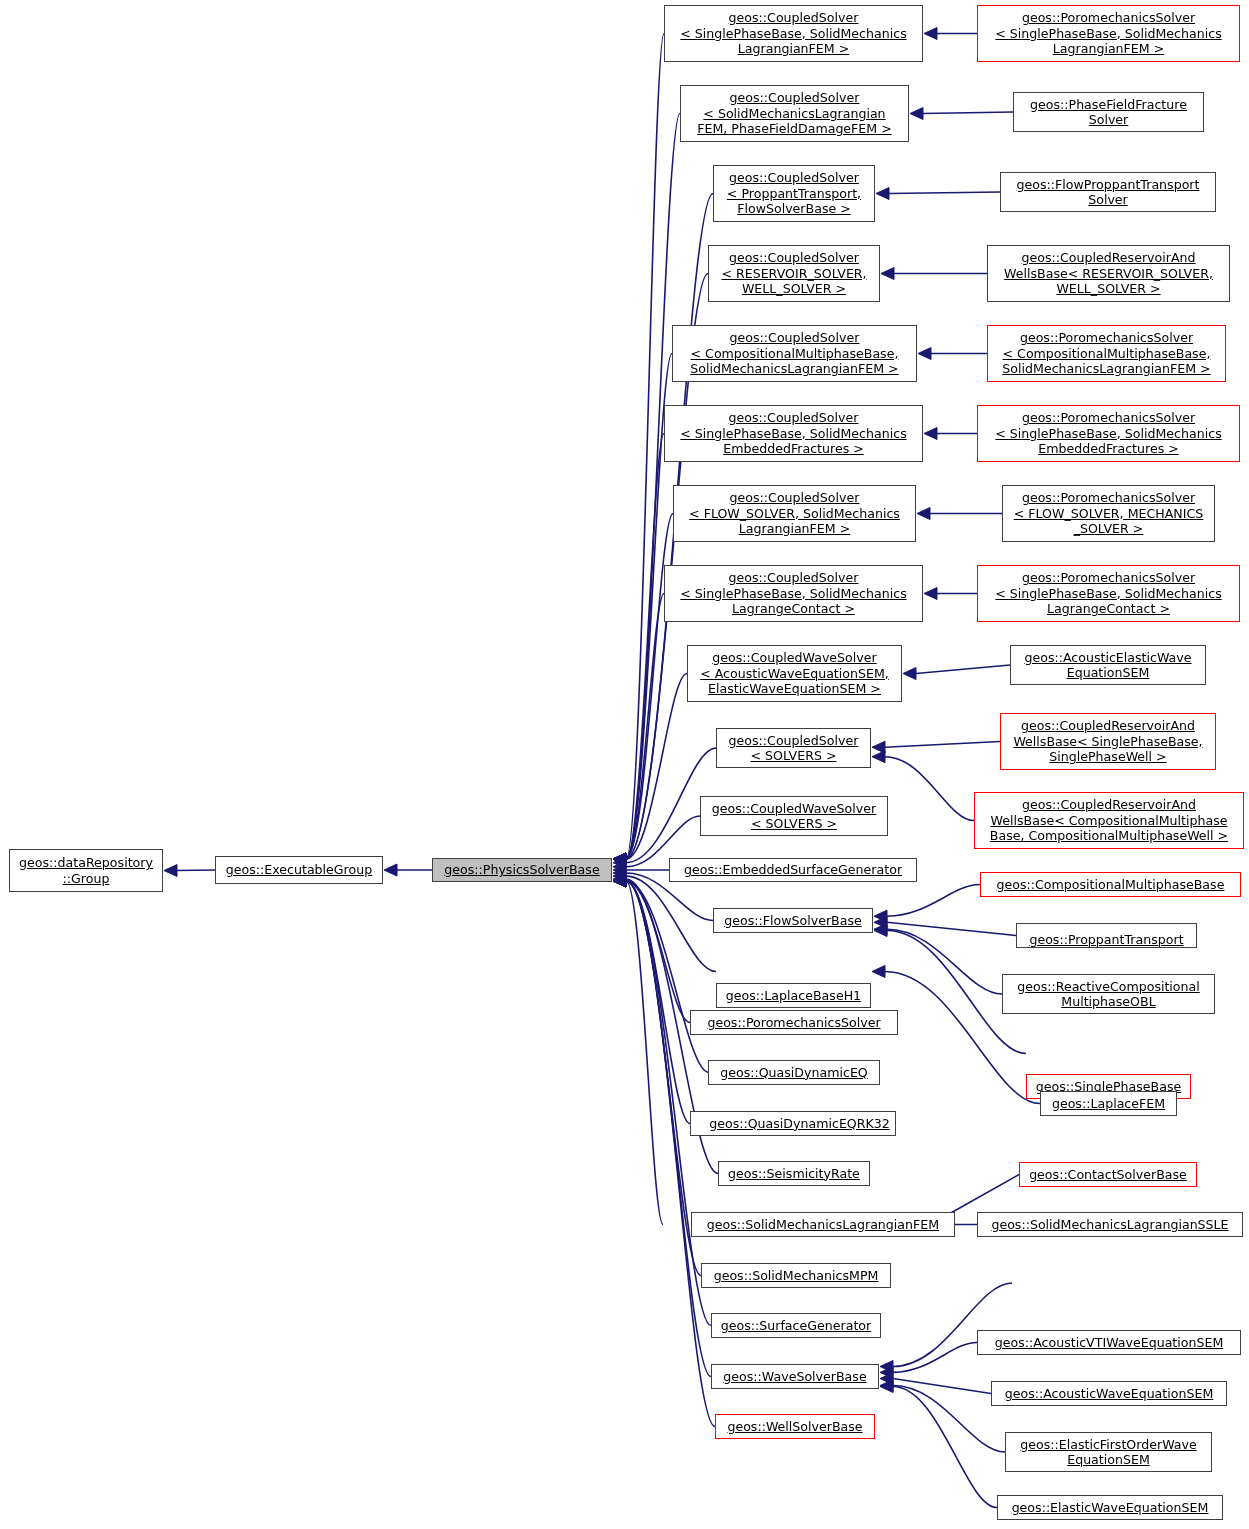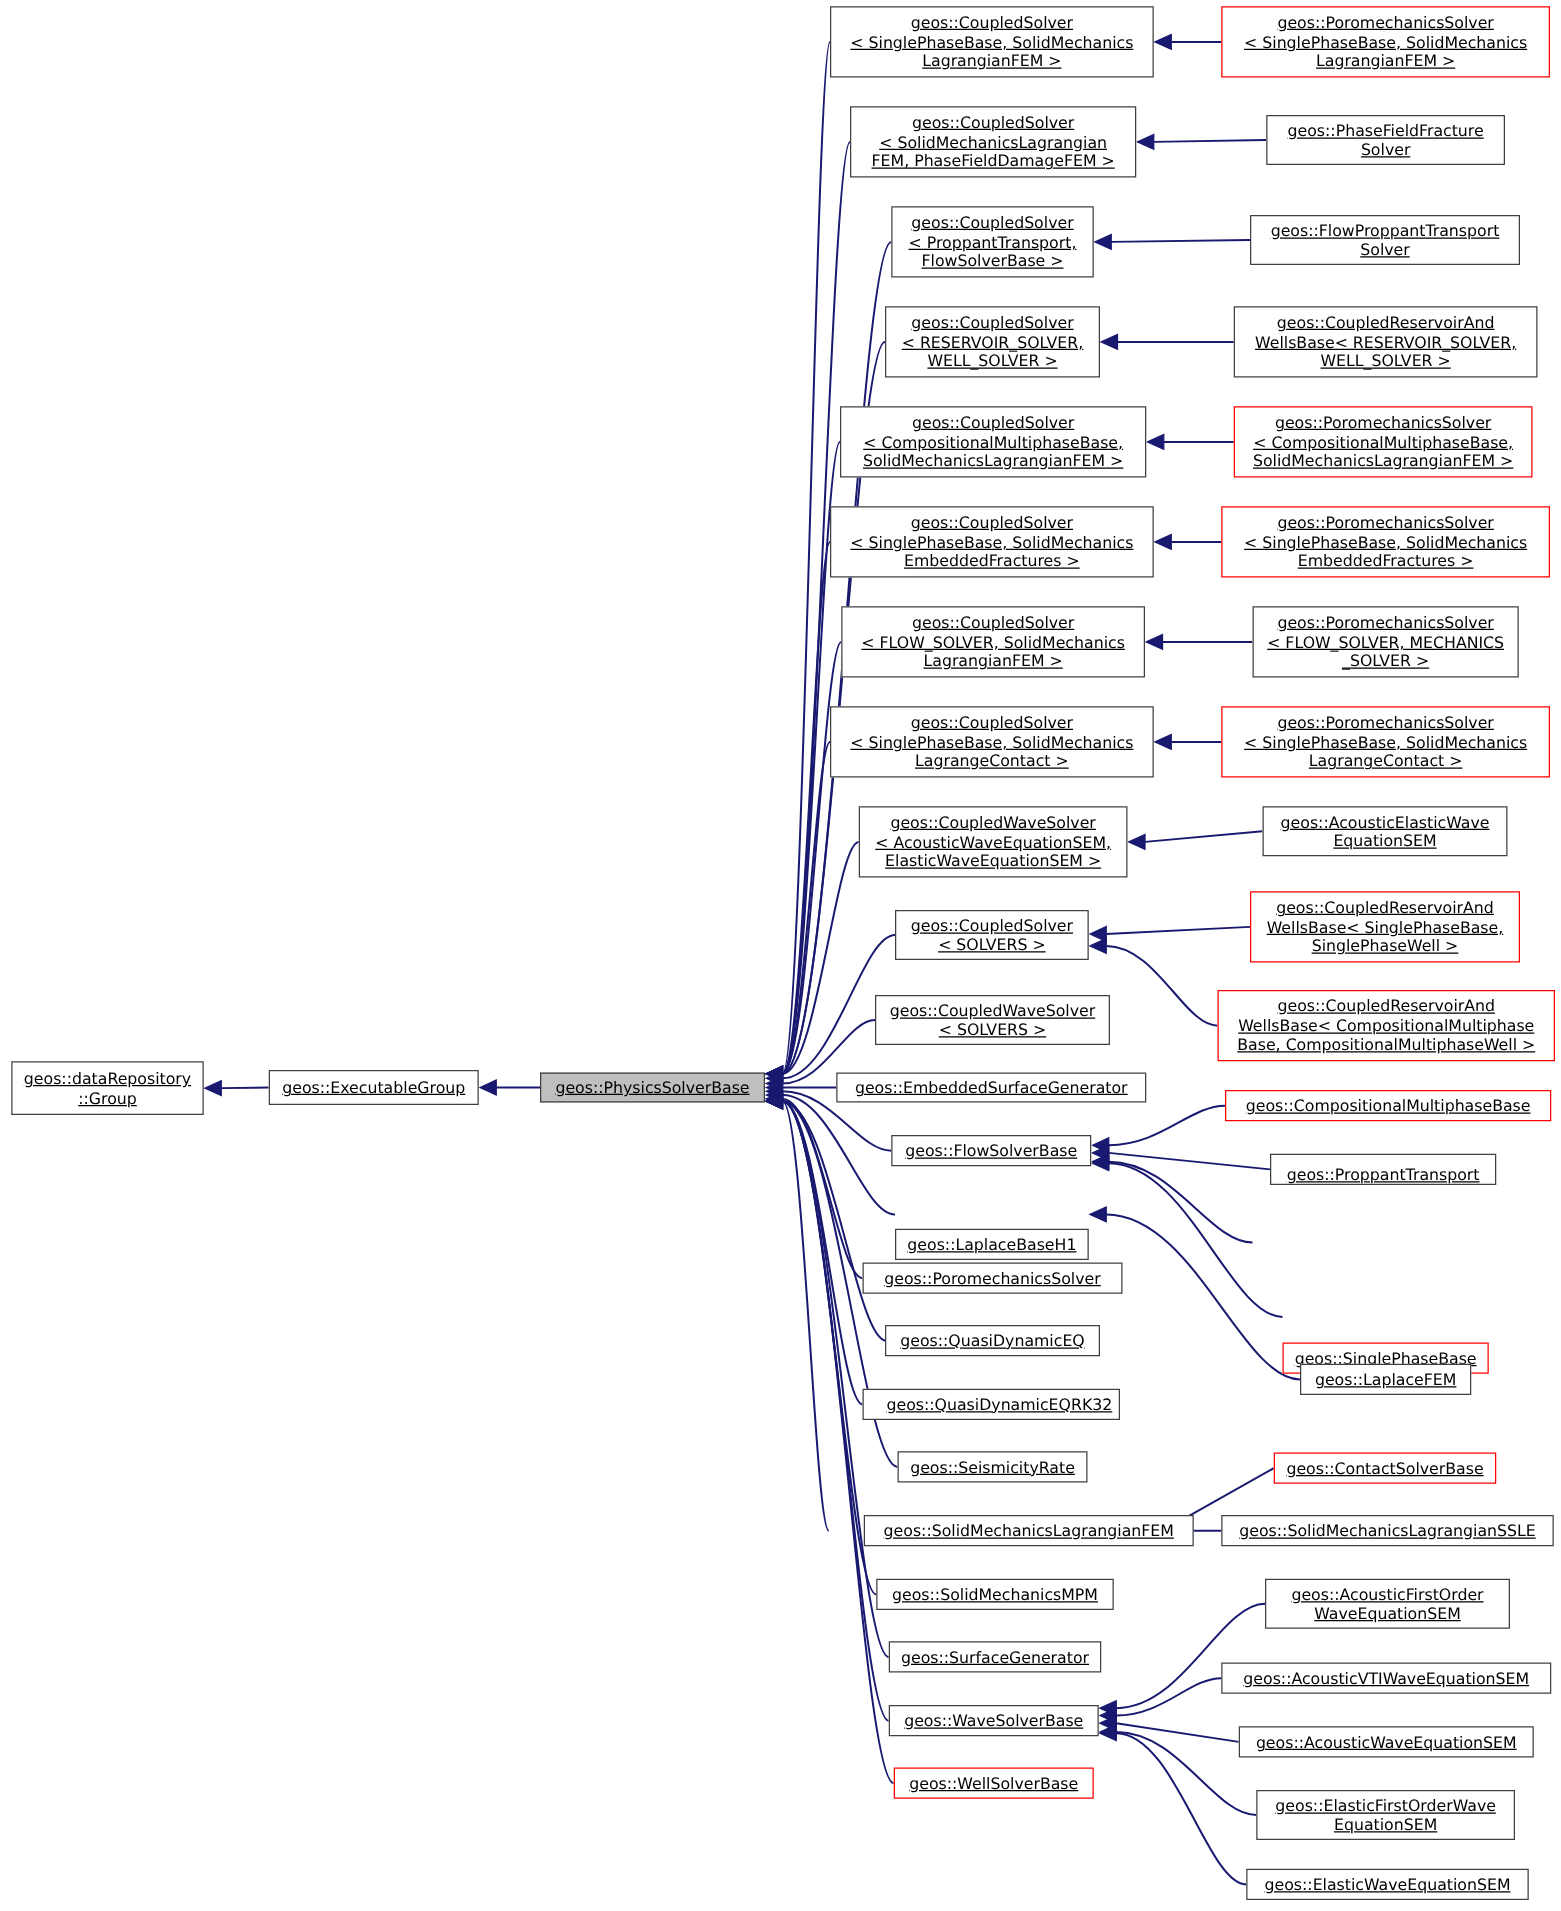--- a/index.html
+++ b/index.html
@@ -319,24 +319,24 @@
     <div class="node" style="left: 1010px; top: 645px; width: 196px; height: 40px;"><span>geos::AcousticElasticWave
 EquationSEM</span></div>
     <div class="node red" style="left: 1000px; top: 713px; width: 216px; height: 57px;"><span>geos::CoupledReservoirAnd
 WellsBase&lt; SinglePhaseBase,
 SinglePhaseWell &gt;</span></div>
     <div class="node red" style="left: 974px; top: 792px; width: 270px; height: 57px;"><span>geos::CoupledReservoirAnd
 WellsBase&lt; CompositionalMultiphase
 Base, CompositionalMultiphaseWell &gt;</span></div>
     <div class="node red" style="left: 980px; top: 872px; width: 261px; height: 25px;"><span>geos::CompositionalMultiphaseBase</span></div>
     <div class="node" style="left: 1016px; top: 923px; width: 181px; height: 25px; align-items: flex-end;"><span>geos::ProppantTransport</span></div>
+    <div class="node" style="left: 1002px; top: 974px; width: 213px; height: 40px;"><span>geos::ReactiveCompositional
+MultiphaseOBL</span></div>
     <div class="node red" style="left: 1026px; top: 1074px; width: 165px; height: 25px;"><span>geos::SinglePhaseBase</span></div>
     <div class="node" style="left: 1040px; top: 1091px; width: 137px; height: 25px;"><span>geos::LaplaceFEM</span></div>
     <div class="node red" style="left: 1019px; top: 1162px; width: 178px; height: 25px;"><span>geos::ContactSolverBase</span></div>
     <div class="node" style="left: 977px; top: 1212px; width: 266px; height: 25px;"><span>geos::SolidMechanicsLagrangianSSLE</span></div>
-    <div class="node" style="left: 1012px; top: 1263px; width: 196px; height: 40px;"><span>geos::AcousticFirstOrder
-WaveEquationSEM</span></div>
     <div class="node" style="left: 977px; top: 1330px; width: 264px; height: 25px;"><span>geos::AcousticVTIWaveEquationSEM</span></div>
     <div class="node" style="left: 991px; top: 1381px; width: 236px; height: 25px;"><span>geos::AcousticWaveEquationSEM</span></div>
     <div class="node" style="left: 1005px; top: 1432px; width: 207px; height: 40px;"><span>geos::ElasticFirstOrderWave
 EquationSEM</span></div>
     <div class="node" style="left: 997px; top: 1495px; width: 226px; height: 25px;"><span>geos::ElasticWaveEquationSEM</span></div>
   </div>
 
 </body></html>

